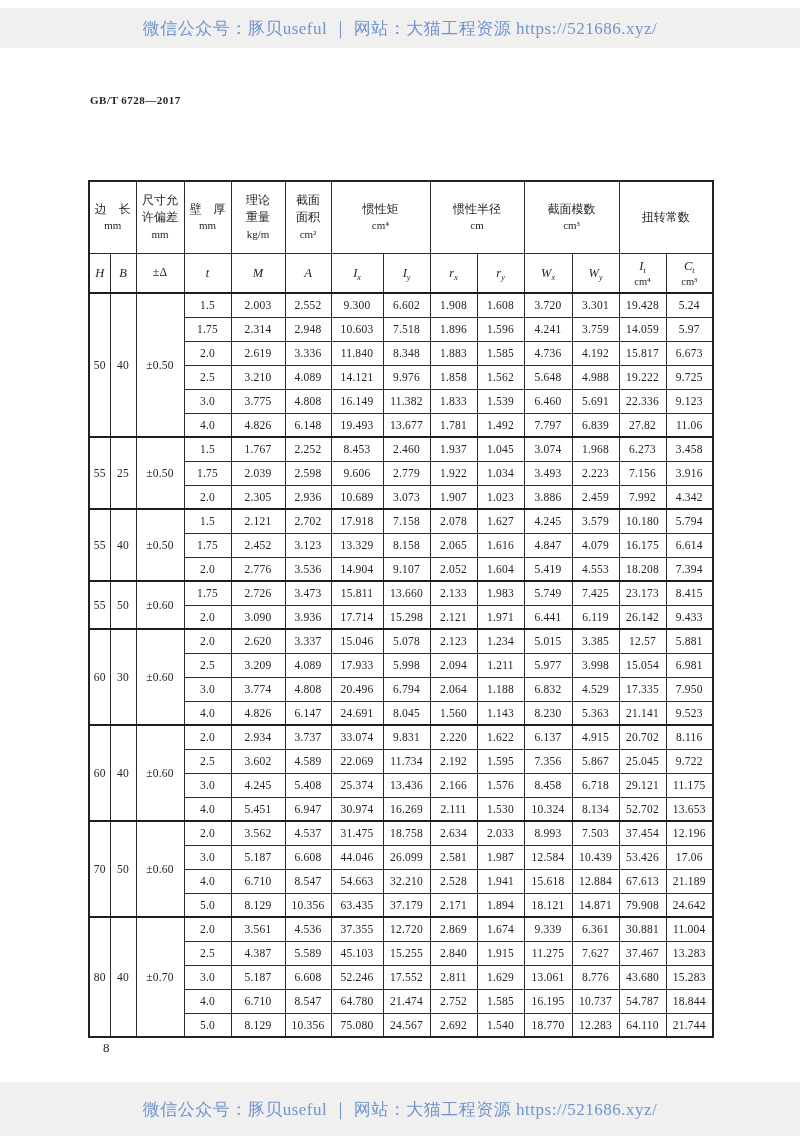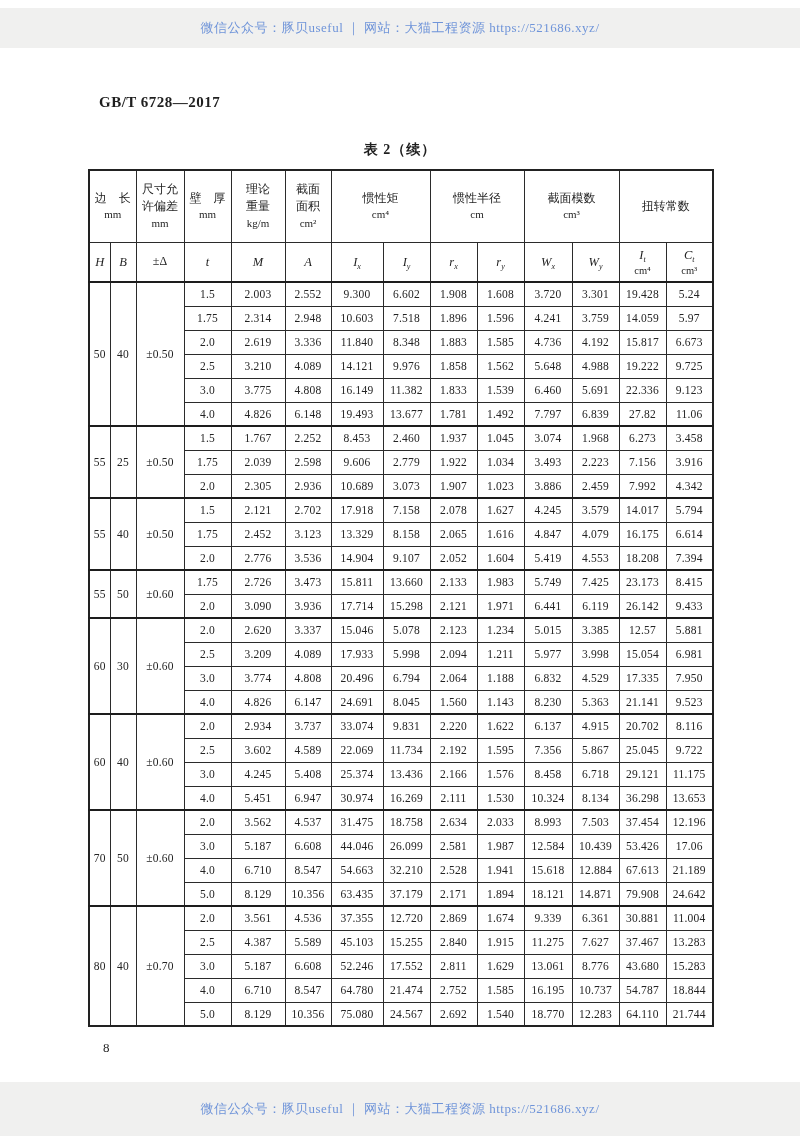--- a/index.html
+++ b/index.html
@@ -18,44 +18,43 @@
     left: 0; right: 0;
     background: #f0f0ef;
     display: flex;
     align-items: center;
     justify-content: center;
   }
   .banner-top { top: 8px; height: 40px; }
   .banner-bottom { top: 1082px; height: 54px; }
   .banner-text {
     color: #6f94d9;
-    font-size: 13px;
+    font-size: 17px;
     letter-spacing: 0.5px;
     font-family: "Liberation Serif", "DejaVu Serif", serif;
   }
   .doc-code {
     position: absolute;
     left: 90px; top: 94px;
-    font-size: 15px;
+    font-size: 11px;
     font-weight: bold;
     letter-spacing: 0.5px;
-    margin-left: 9px;
   }
   .table-title {
     position: absolute;
     left: 88px; top: 141px;
     width: 624px;
     text-align: center;
     font-size: 14px;
     font-weight: 600;
     letter-spacing: 1px;
   }
   table.spec-table {
     position: absolute;
-    left: 88px; top: 169px;
+    left: 88px; top: 180px;
     width: 624px;
     border-collapse: collapse;
     table-layout: fixed;
     border: 2px solid #222;
   }
   .spec-table th, .spec-table td {
     border: 1px solid #2b2b2b;
     text-align: center;
     vertical-align: middle;
     padding: 0;
@@ -92,21 +91,20 @@
 <body>
 
 <div class="canvas">
 
   <div class="banner banner-top">
     <span class="banner-text">微信公众号：豚贝useful ｜ 网站：大猫工程资源 https://521686.xyz/</span>
   </div>
 
   <div class="doc-code">GB/T 6728—2017</div>
 
-  <div class="table-title">表 2（续）</div>
 
   <table class="spec-table">
     <colgroup>
         <col style="width: 21px;">
         <col style="width: 26px;">
         <col style="width: 48px;">
         <col style="width: 47px;">
         <col style="width: 54px;">
         <col style="width: 46px;">
         <col style="width: 52px;">
@@ -306,21 +304,21 @@
           <td rowspan="3">±0.50</td>
           <td>1.5</td>
           <td>2.121</td>
           <td>2.702</td>
           <td>17.918</td>
           <td>7.158</td>
           <td>2.078</td>
           <td>1.627</td>
           <td>4.245</td>
           <td>3.579</td>
-          <td>14.017</td>
+          <td>10.180</td>
           <td>5.794</td>
         </tr>
         <tr>
           <td>1.75</td>
           <td>2.452</td>
           <td>3.123</td>
           <td>13.329</td>
           <td>8.158</td>
           <td>2.065</td>
           <td>1.616</td>
@@ -471,21 +469,21 @@
         <tr>
           <td>4.0</td>
           <td>5.451</td>
           <td>6.947</td>
           <td>30.974</td>
           <td>16.269</td>
           <td>2.111</td>
           <td>1.530</td>
           <td>10.324</td>
           <td>8.134</td>
-          <td>36.298</td>
+          <td>52.702</td>
           <td>13.653</td>
         </tr>
         <tr class="group-start">
           <td rowspan="4">70</td>
           <td rowspan="4">50</td>
           <td rowspan="4">±0.60</td>
           <td>2.0</td>
           <td>3.562</td>
           <td>4.537</td>
           <td>31.475</td>

